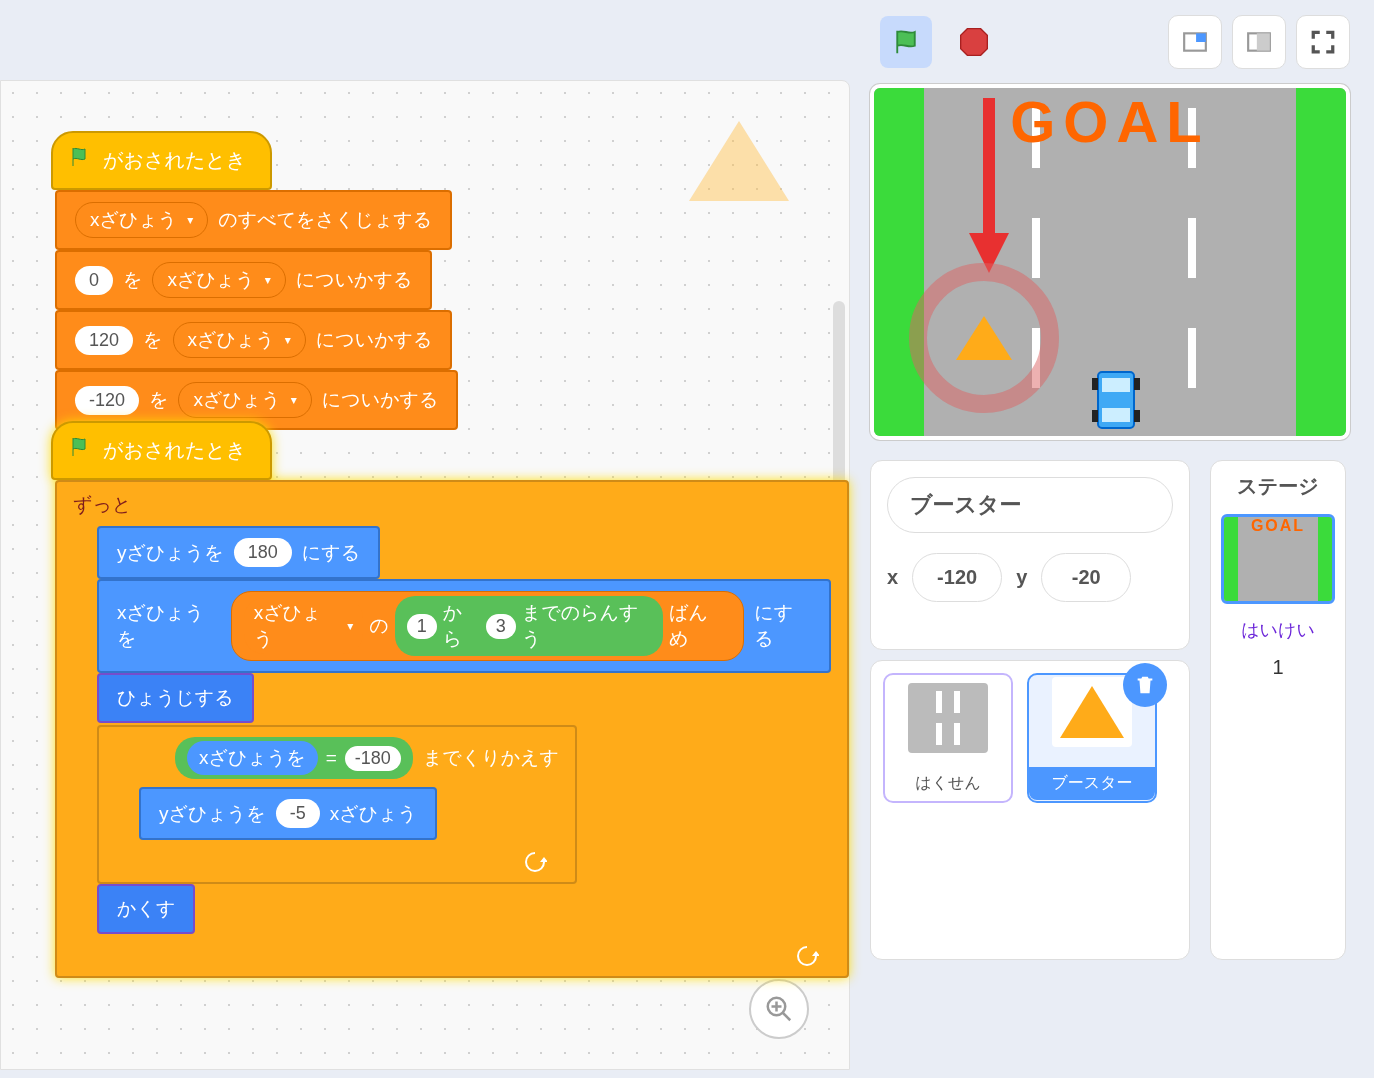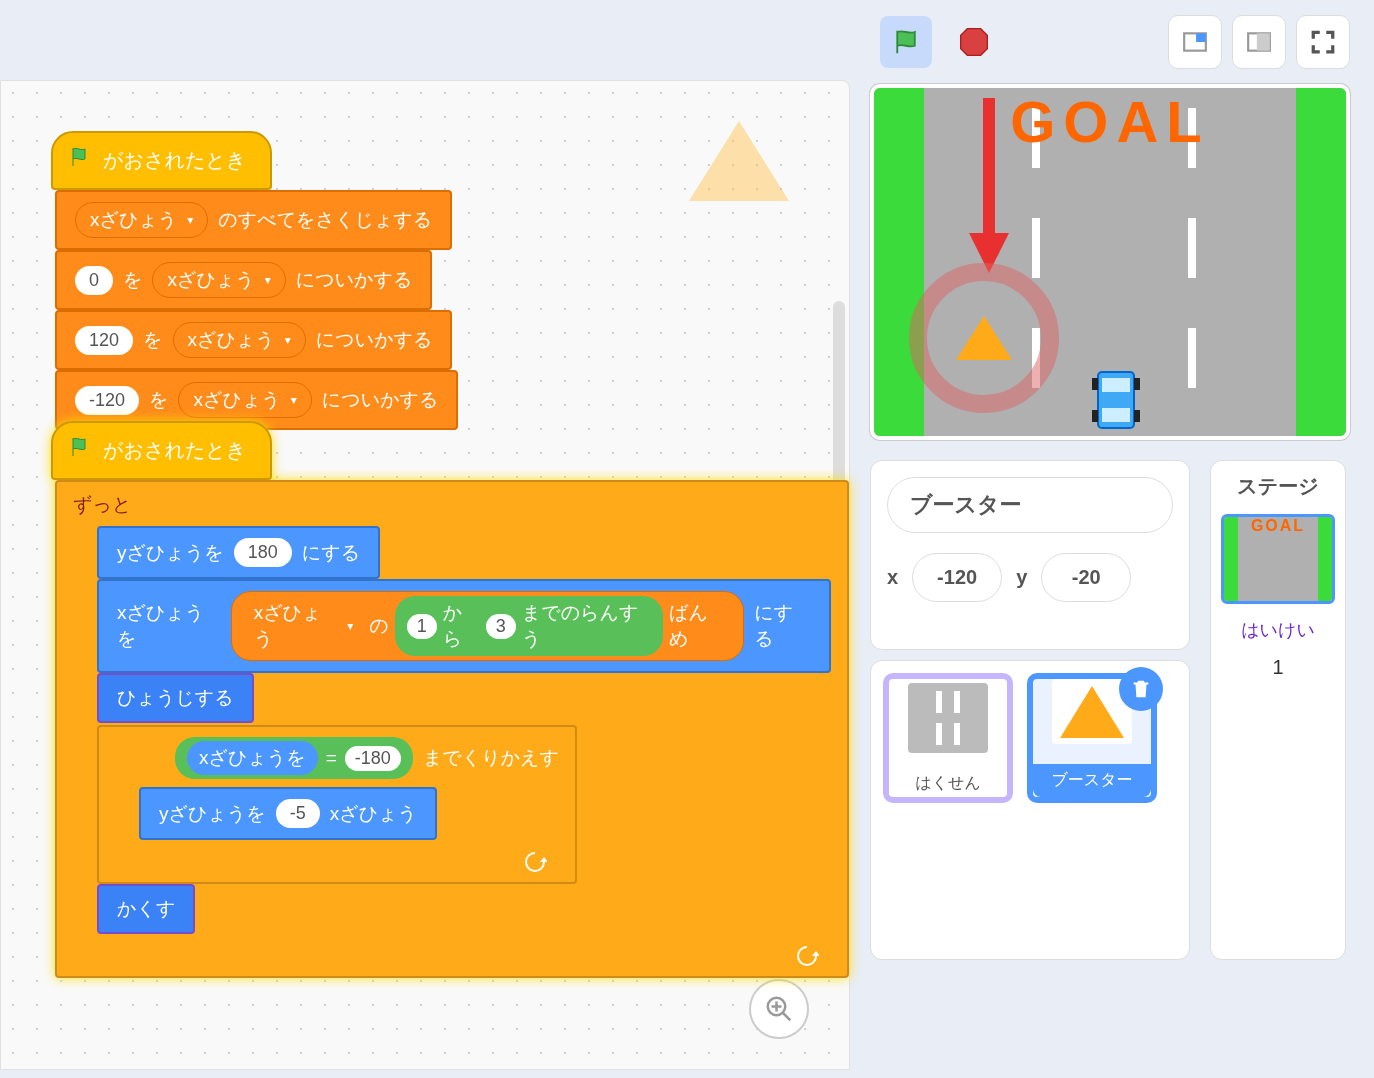--- a/index.html
+++ b/index.html
@@ -53,21 +53,21 @@
   .car { position: absolute; }
 
   
   .sprite-info { position: absolute; top: 460px; right: 160px; width: 320px; height: 190px; background: #fff; border-radius: 12px; border: 1px solid #ddd; padding: 16px; }
   .sprite-info .name { border: 1px solid #ddd; border-radius: 30px; padding: 12px 22px; font-size: 22px; color: #555; font-weight: 600; }
   .sprite-info .coords { display: flex; gap: 14px; margin-top: 20px; align-items: center; }
   .coord-lab { font-size: 20px; color: #555; font-weight: 600; }
   .coord-val { border: 1px solid #ddd; border-radius: 30px; padding: 12px 22px; font-size: 20px; color: #555; font-weight: 600; min-width: 90px; text-align: center; }
 
   .sprite-list { position: absolute; top: 660px; right: 160px; width: 320px; height: 300px; background: #fff; border-radius: 12px; border: 1px solid #ddd; padding: 12px; display: flex; flex-wrap: wrap; gap: 14px; align-content: flex-start; }
-  .sprite-item { width: 130px; height: 130px; border: 6px solid #c4b5fd; border-radius: 10px; display: flex; flex-direction: column; align-items: center; justify-content: center; gap: 20px; position: relative; }
+  .sprite-item { width: 130px; height: 130px; border: 2px solid #c4b5fd; border-radius: 10px; display: flex; flex-direction: column; align-items: center; justify-content: center; gap: 20px; position: relative; }
   .sprite-item.selected { border-color: #4c97ff; background: #eaf2ff; }
   .sprite-item .thumb { width: 80px; height: 70px; display: flex; align-items: center; justify-content: center; background: #fff; border-radius: 4px; }
   .sprite-item .lab { font-size: 16px; color: #555; text-align: center; }
   .sprite-item.selected .lab { color: #fff; background: #4c97ff; width: 100%; padding: 6px 0; border-radius: 0 0 8px 8px; }
   .delete-badge { position: absolute; top: -12px; right: -12px; width: 44px; height: 44px; border-radius: 50%; background: #4c97ff; display: flex; align-items: center; justify-content: center; color: #fff; cursor: pointer; }
 
   .stage-panel { position: absolute; top: 460px; right: 14px; width: 136px; height: 500px; background: #fff; border-radius: 12px; border: 1px solid #ddd; padding: 12px 10px; display: flex; flex-direction: column; align-items: center; gap: 14px; }
   .stage-panel .title { font-size: 20px; color: #555; font-weight: 600; }
   .stage-thumb { width: 114px; height: 90px; border: 3px solid #4c97ff; border-radius: 6px; background: #b0b0b0; position: relative; overflow: hidden; }
   .stage-thumb .g { position: absolute; top: 0; width: 14px; height: 100%; background: #3bdb3b; }

